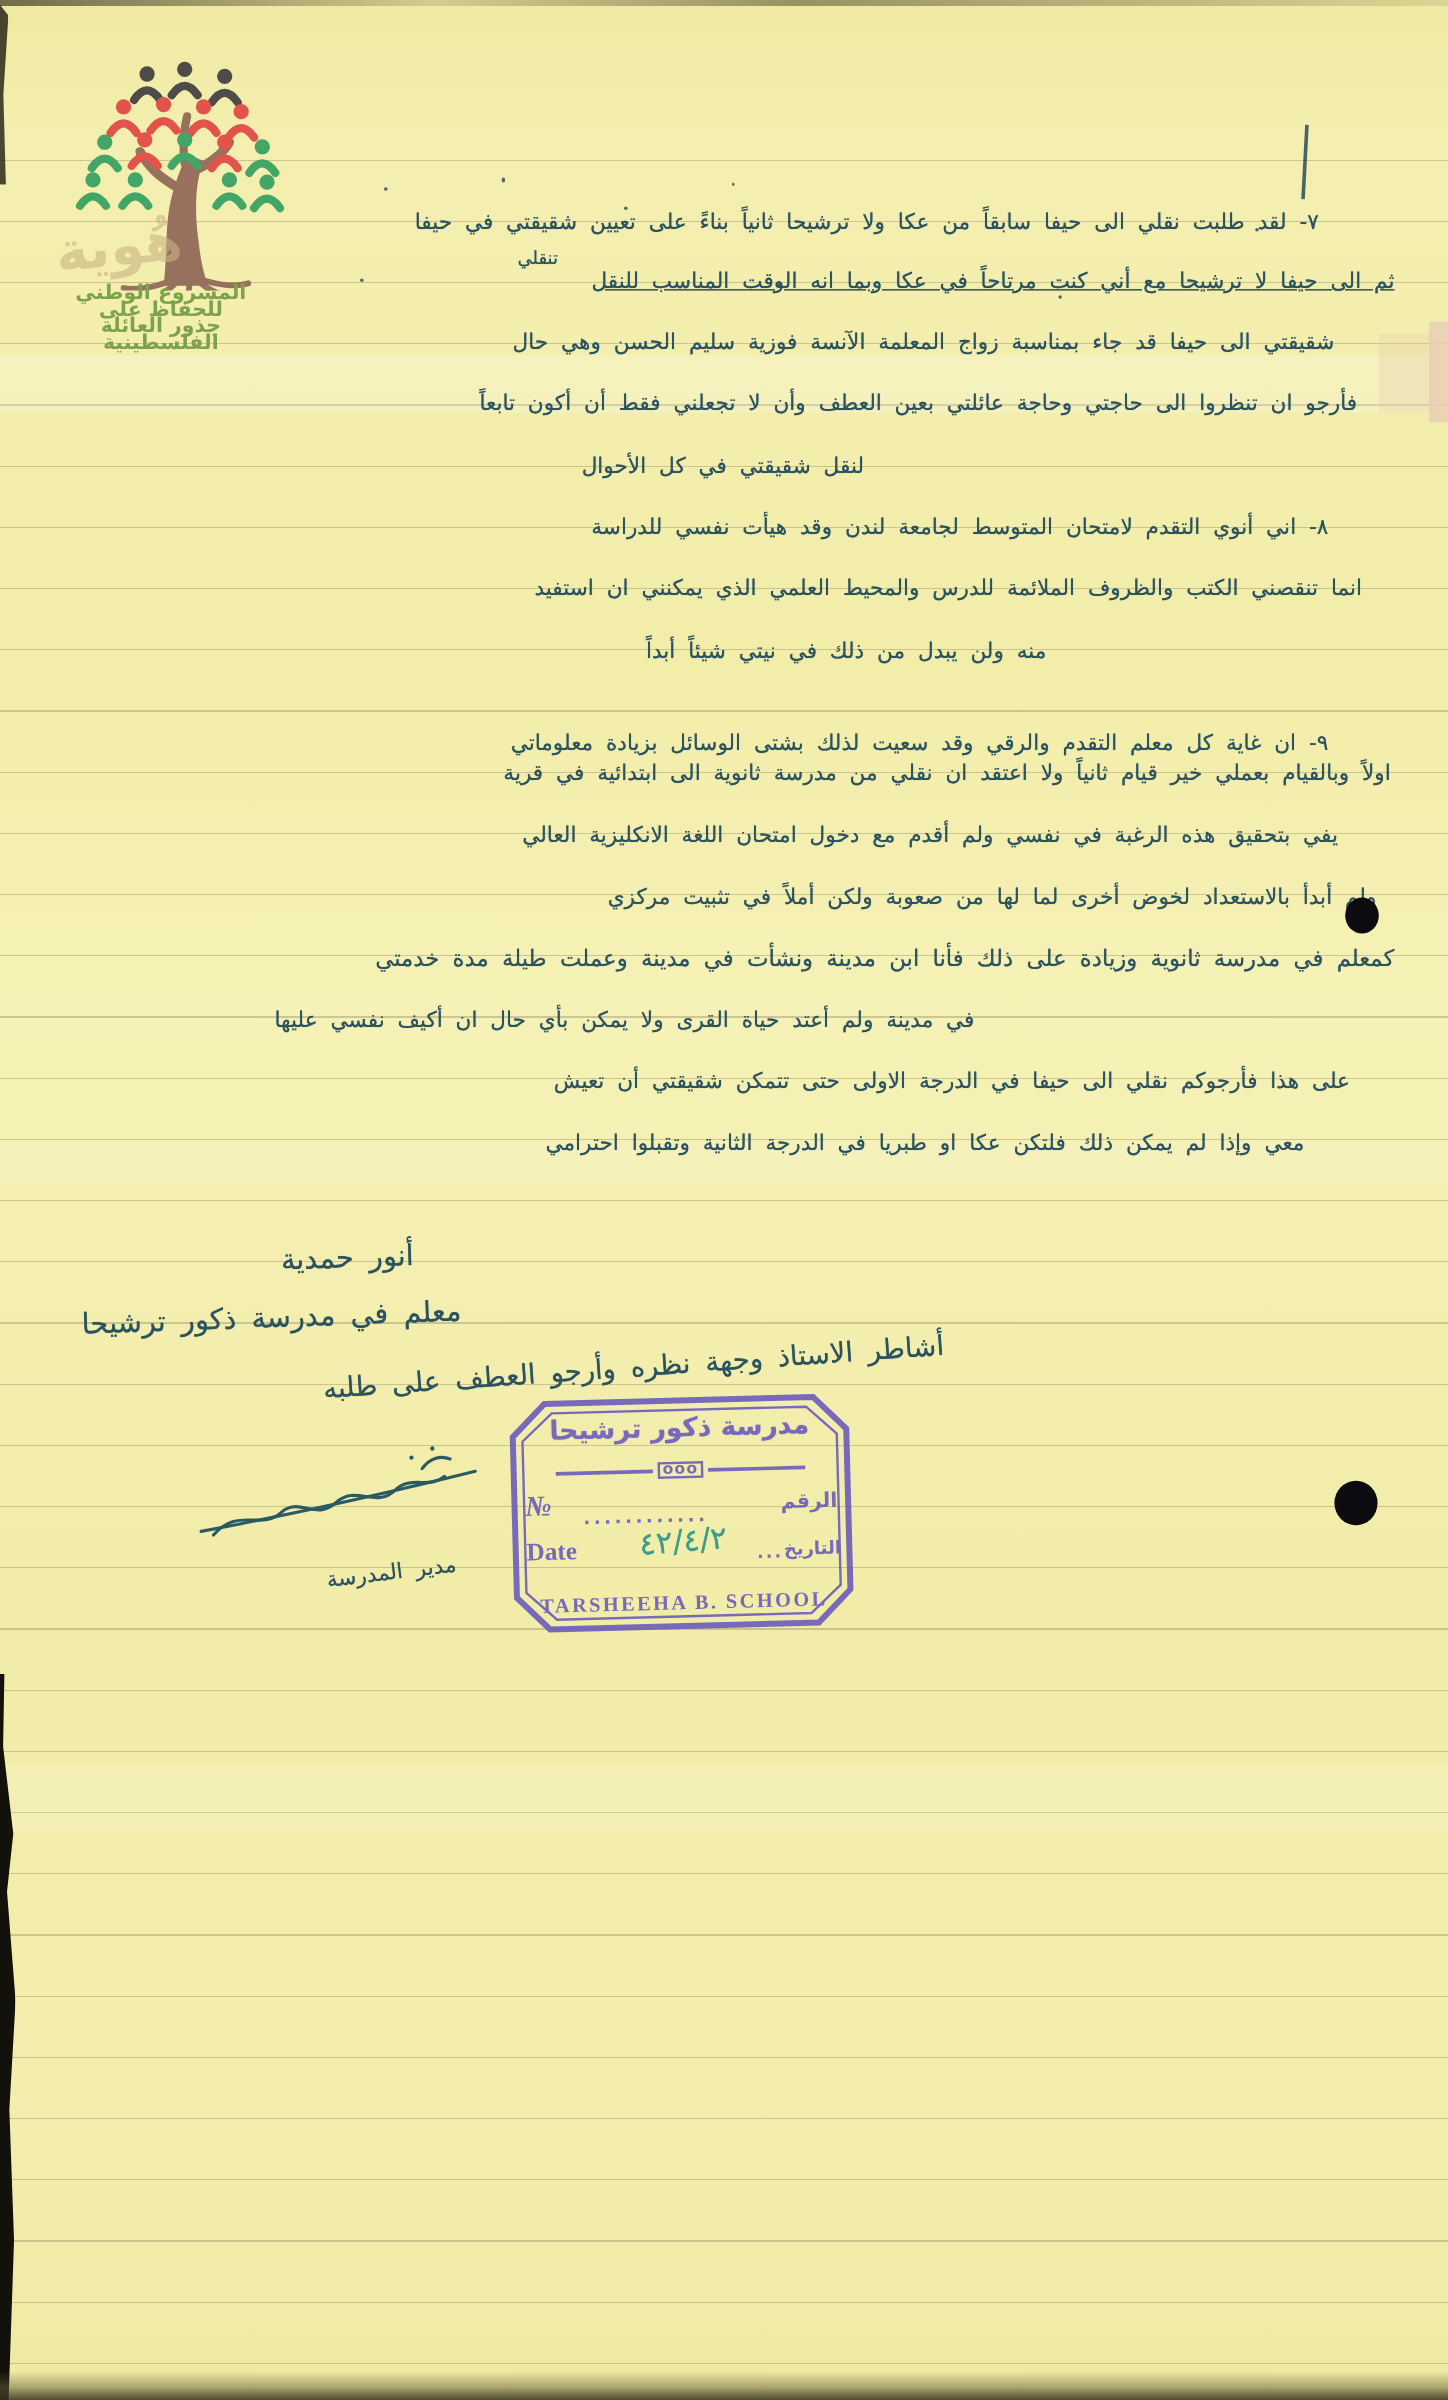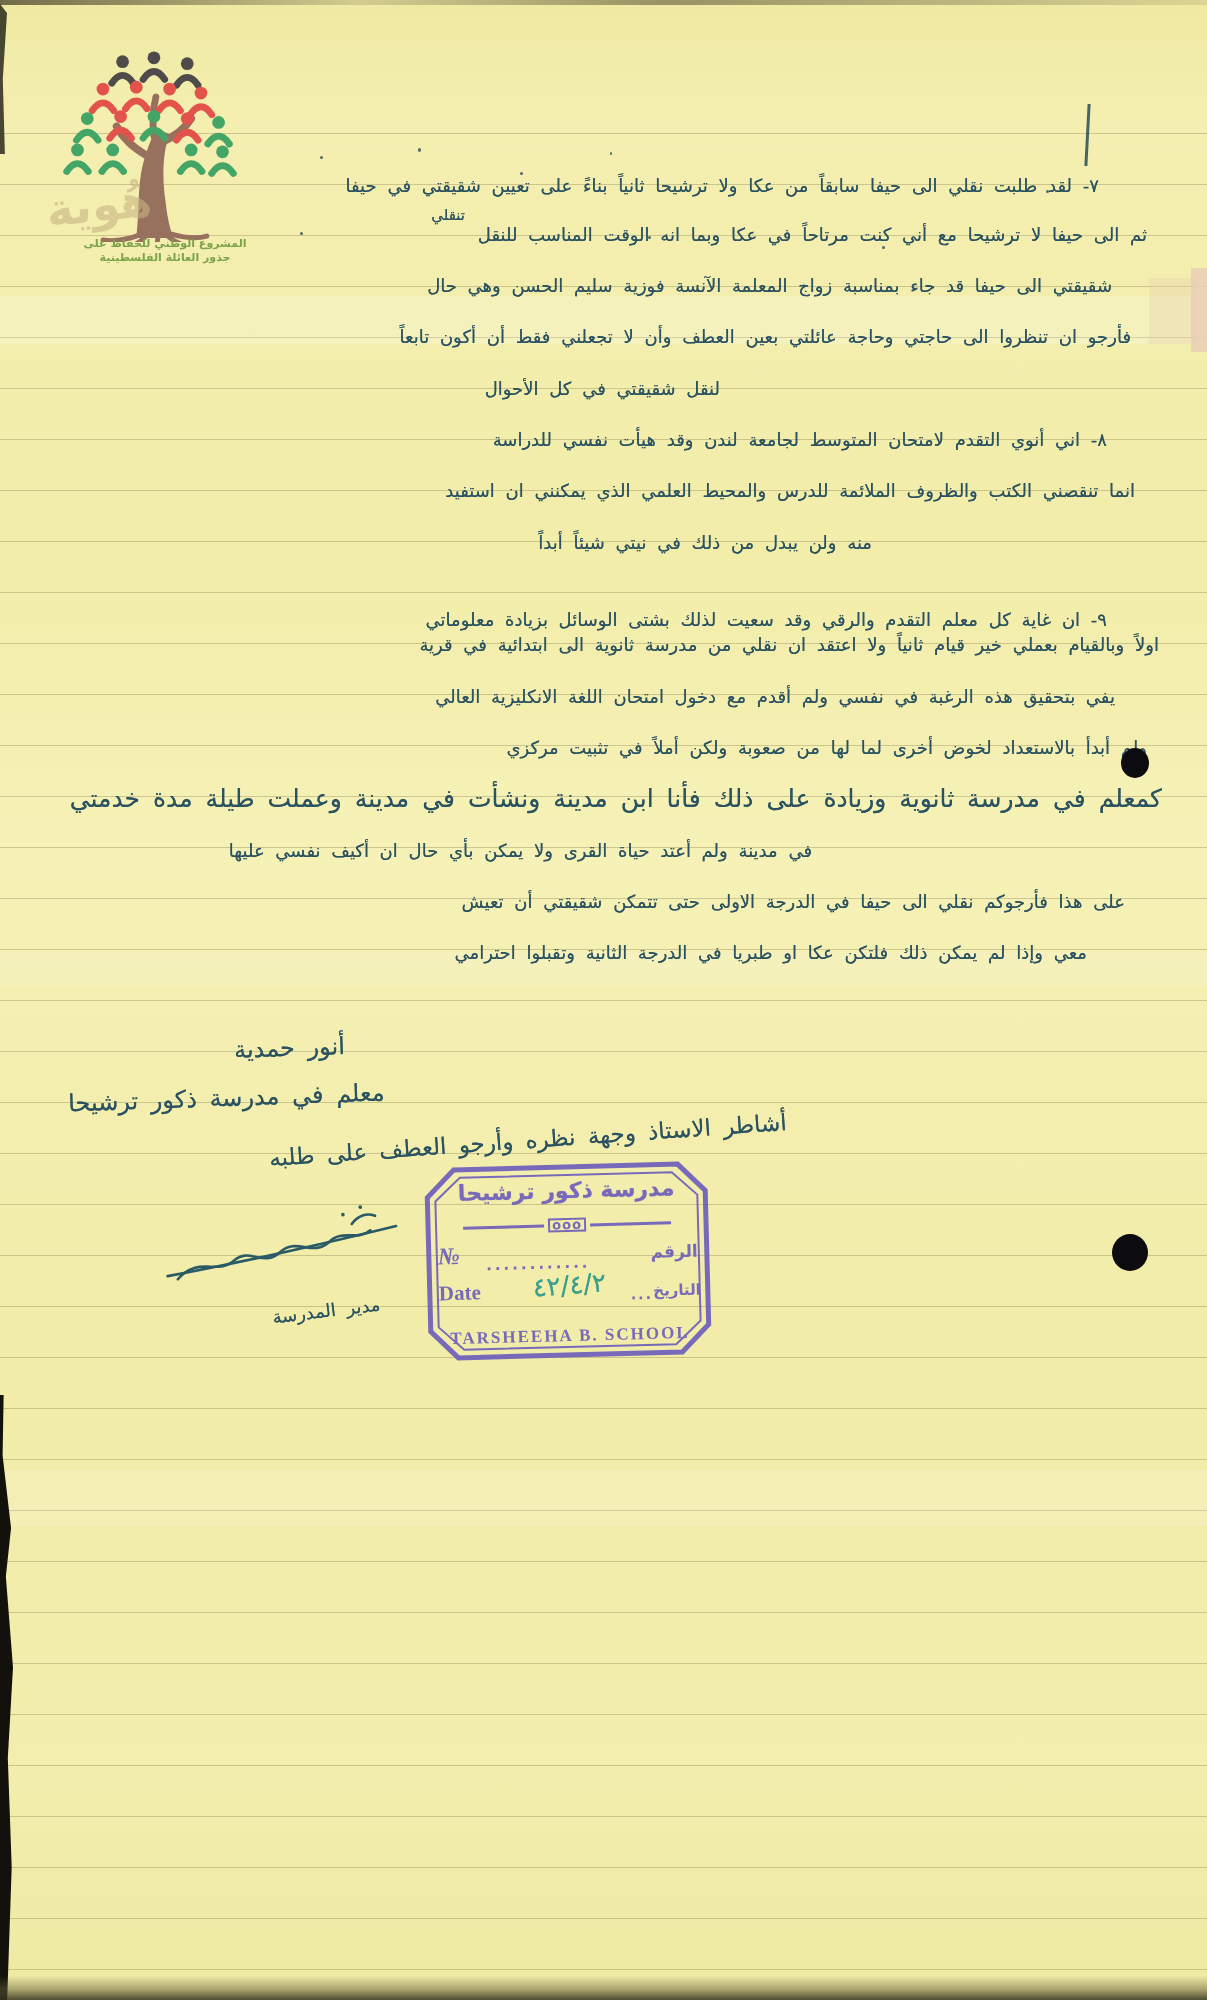--- a/index.html
+++ b/index.html
@@ -22,21 +22,21 @@
   .edge-left-bottom{position:absolute;left:0;top:1395px;width:13px;height:605px;background:#12110b;
     clip-path:polygon(0 0,28% 0,20% 10%,85% 22%,45% 30%,100% 45%,60% 60%,90% 78%,55% 100%,0 100%);}
   .edge-bottom{position:absolute;left:0;bottom:0;right:0;height:24px;
     background:linear-gradient(180deg,rgba(110,104,64,0),rgba(104,98,60,.5) 55%,rgba(52,49,30,.85));}
   .patch-pink{position:absolute;right:0;top:268px;width:16px;height:84px;background:#e7cfb4;opacity:.85;}
   .patch-pink-soft{position:absolute;right:12px;top:278px;width:46px;height:66px;background:rgba(231,206,176,.35);}
   .hole{position:absolute;border-radius:50%;background:#0c0c10;}
   .speck{position:absolute;border-radius:50%;background:rgba(38,70,84,.8);}
   
   .logo-org{position:absolute;left:50px;top:237px;width:168px;text-align:center;
-    color:#7da24c;font-weight:bold;font-size:11px;line-height:14px;margin-left:31px;}
+    color:#7da24c;font-weight:bold;font-size:17px;line-height:14px;}
   .ghost-word{position:absolute;left:46px;top:178px;font-size:46px;font-weight:bold;color:#c9b483;
     opacity:.6;transform:rotate(-6deg);}
   
   .stamp{position:absolute;left:424px;top:1162px;width:288px;height:198px;color:#6f60bc;
     transform:rotate(-1.5deg);opacity:.93;}
   .stamp .frame{position:absolute;inset:0;}
   .stamp .t-ar{position:absolute;top:16px;left:0;right:0;text-align:center;direction:rtl;
     font-size:22px;font-weight:bold;text-shadow:0 0 1px rgba(111,96,188,.6);}
   .stamp .divider{position:absolute;top:56px;left:40px;right:40px;display:flex;align-items:center;justify-content:center;gap:4px;}
   .stamp .divider .bar{flex:1;height:3px;background:#6f60bc;}
@@ -135,32 +135,32 @@
   </svg>
 
   <div class="ghost-word">هُوية</div>
   <div class="logo-org">
     <div>المشروع الوطني للحفاظ على</div>
     <div>جذور العائلة الفلسطينية</div>
   </div>
 
   <div class="hw" style="top:170px;right:108px;">٧- لقد طلبت نقلي الى حيفا سابقاً من عكا ولا ترشيحا ثانياً بناءً على تعيين شقيقتي في حيفا</div>
   <div class="hw small" style="top:194px;right:742px;">تنقلي</div>
-  <div class="hw" style="top:219px;right:60px;">ثم الى حيفا لا ترشيحا مع أني كنت مرتاحاً في عكا وبما انه الوقت المناسب للنقل</div>
+  <div class="hw" style="top:219px;right:45px;text-decoration:underline;">ثم الى حيفا لا ترشيحا مع أني كنت مرتاحاً في عكا وبما انه الوقت المناسب للنقل</div>
   <div class="hw" style="top:270px;right:95px;">شقيقتي الى حيفا قد جاء بمناسبة زواج المعلمة الآنسة فوزية سليم الحسن وهي حال</div>
   <div class="hw" style="top:321px;right:76px;">فأرجو ان تنظروا الى حاجتي وحاجة عائلتي بعين العطف وأن لا تجعلني فقط أن أكون تابعاً</div>
   <div class="hw" style="top:373px;right:487px;">لنقل شقيقتي في كل الأحوال</div>
   <div class="hw" style="top:424px;right:100px;">٨- اني أنوي التقدم لامتحان المتوسط لجامعة لندن وقد هيأت نفسي للدراسة</div>
   <div class="hw" style="top:475px;right:72px;">انما تنقصني الكتب والظروف الملائمة للدرس والمحيط العلمي الذي يمكنني ان استفيد</div>
   <div class="hw" style="top:527px;right:335px;text-align:right;">منه ولن يبدل من ذلك في نيتي شيئاً أبداً</div>
   <div class="hw" style="top:604px;right:100px;">٩- ان غاية كل معلم التقدم والرقي وقد سعيت لذلك بشتى الوسائل بزيادة معلوماتي</div>
   <div class="hw" style="top:629px;right:48px;">اولاً وبالقيام بعملي خير قيام ثانياً ولا اعتقد ان نقلي من مدرسة ثانوية الى ابتدائية في قرية</div>
   <div class="hw" style="top:681px;right:92px;">يفي بتحقيق هذه الرغبة في نفسي ولم أقدم مع دخول امتحان اللغة الانكليزية العالي</div>
   <div class="hw" style="top:732px;right:60px;">ولم أبدأ بالاستعداد لخوض أخرى لما لها من صعوبة ولكن أملاً في تثبيت مركزي</div>
-  <div class="hw" style="top:783px;right:45px;font-size:25px;">كمعلم في مدرسة ثانوية وزيادة على ذلك فأنا ابن مدينة ونشأت في مدينة وعملت طيلة مدة خدمتي</div>
+  <div class="hw" style="top:783px;right:45px;font-size:19px;">كمعلم في مدرسة ثانوية وزيادة على ذلك فأنا ابن مدينة ونشأت في مدينة وعملت طيلة مدة خدمتي</div>
   <div class="hw" style="top:835px;right:395px;">في مدينة ولم أعتد حياة القرى ولا يمكن بأي حال ان أكيف نفسي عليها</div>
   <div class="hw" style="top:886px;right:82px;margin-left:24px;">على هذا فأرجوكم نقلي الى حيفا في الدرجة الاولى حتى تتمكن شقيقتي أن تعيش</div>
   <div class="hw" style="top:937px;right:120px;">معي وإذا لم يمكن ذلك فلتكن عكا او طبريا في الدرجة الثانية وتقبلوا احترامي</div>
 
   <div class="hw sigline" style="top:1032px;right:862px;transform:rotate(-2deg);">أنور حمدية</div>
   <div class="hw sigline" style="top:1082px;right:822px;transform:rotate(-2deg);">معلم في مدرسة ذكور ترشيحا</div>
   <div class="hw" style="top:1106px;right:420px;font-size:23px;transform:rotate(-4deg);transform-origin:right center;">أشاطر الاستاذ وجهة نظره وأرجو العطف على طلبه</div>
 
   <svg class="principal" width="250" height="90" viewBox="0 0 250 90">
     <g stroke="#2a5a66" stroke-width="2.6" fill="none" stroke-linecap="round">

